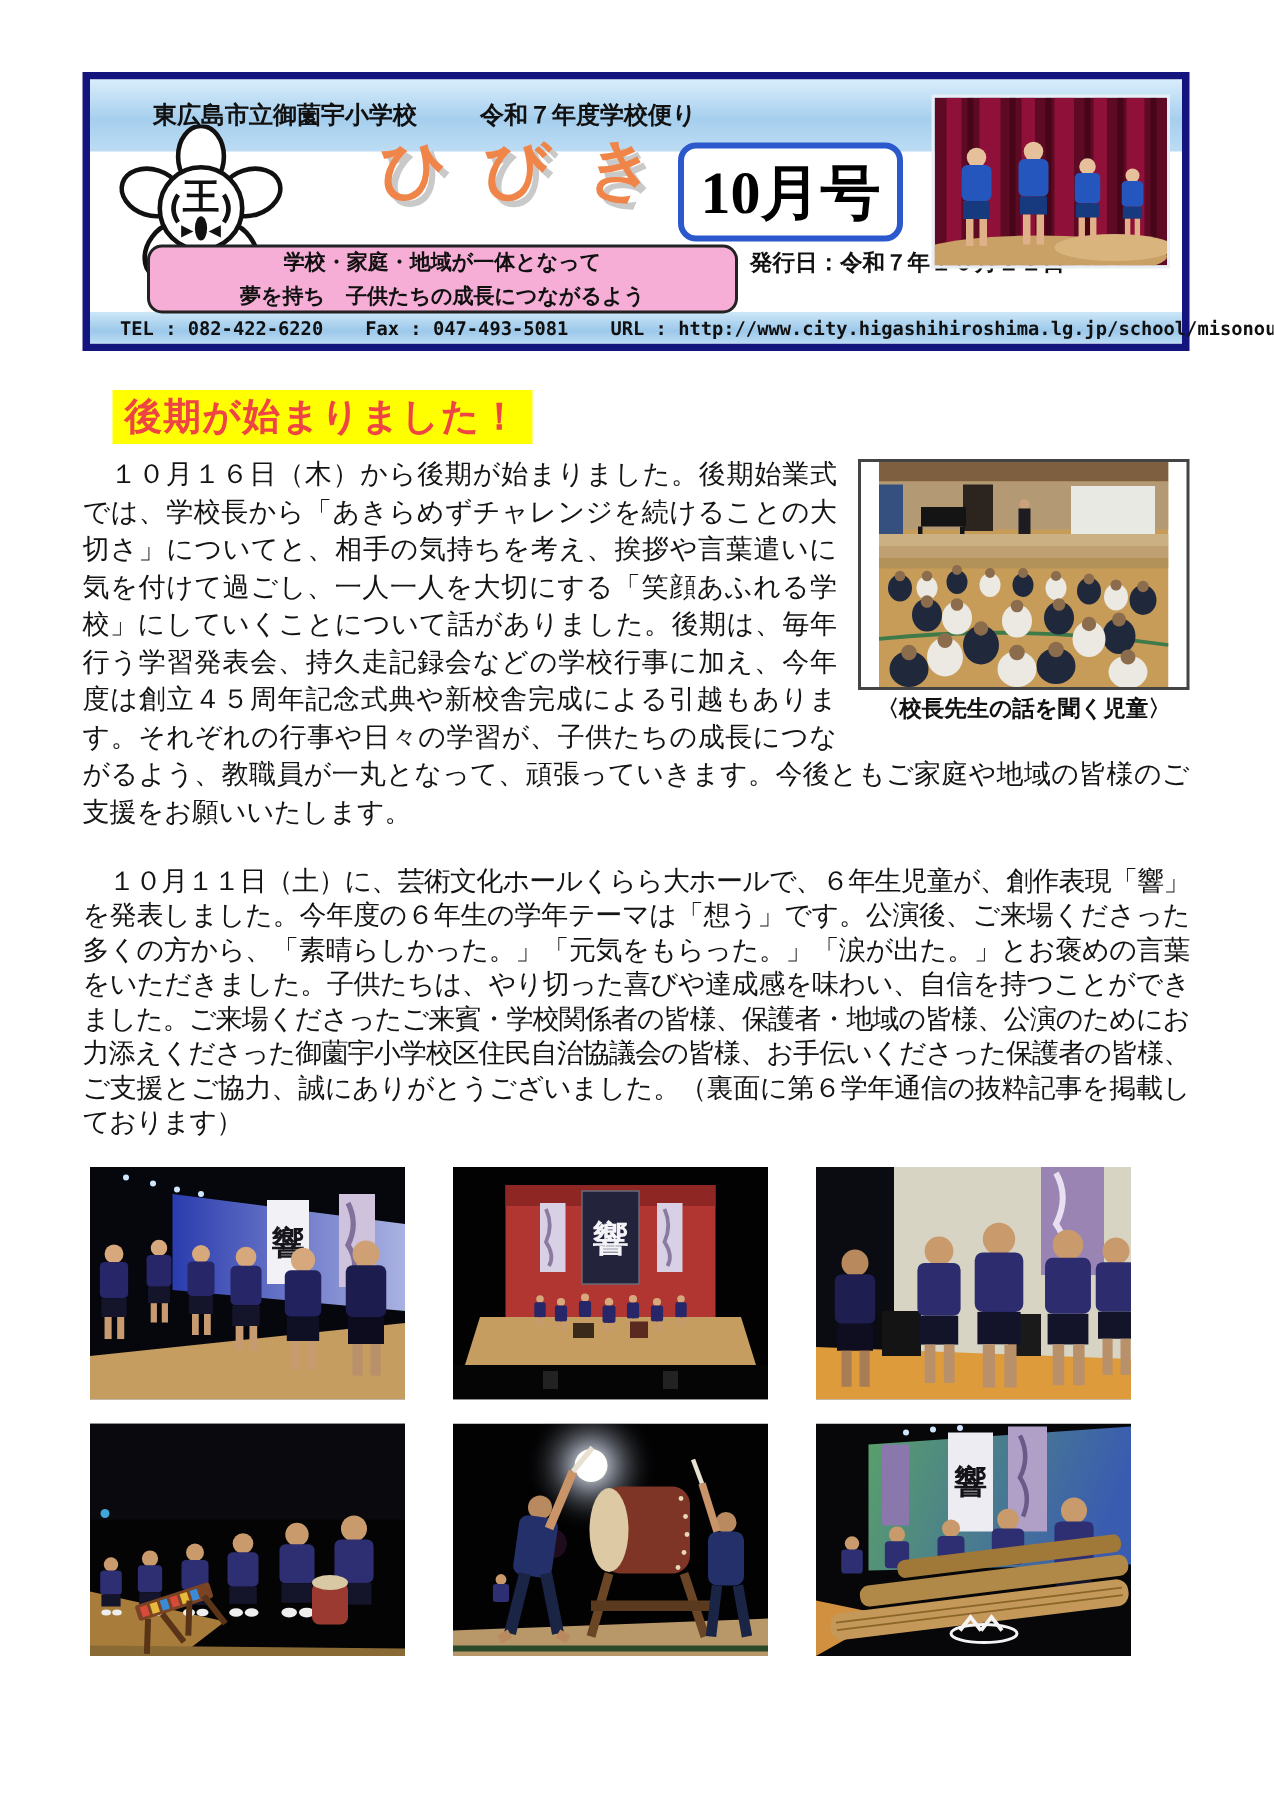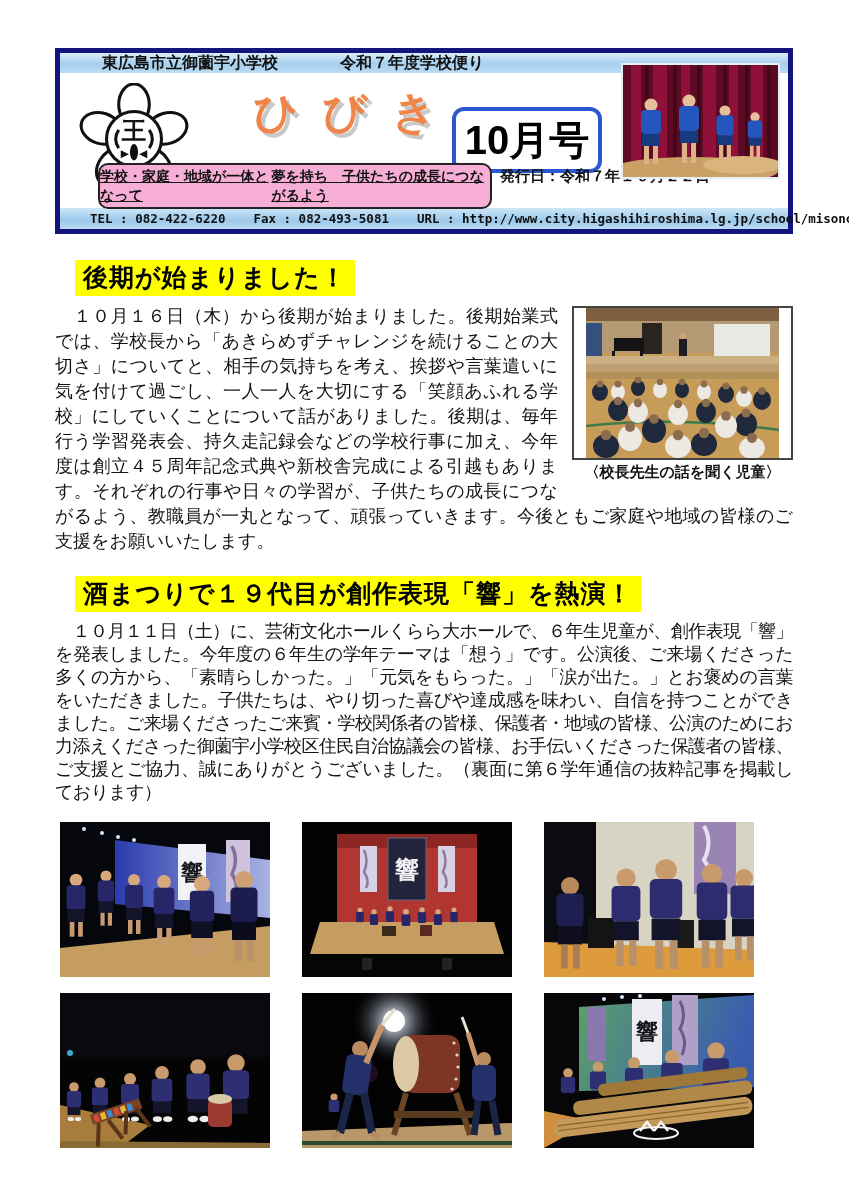--- a/index.html
+++ b/index.html
@@ -9,62 +9,61 @@
     position:relative;overflow:hidden;
   }
   .page{position:absolute;left:55px;top:48px;width:738px;}
 
   
   .header-box{
     position:relative;width:728px;height:176px;
     border:5px solid #14147e;background:#ffffff;
   }
   .header-topbar{
-    position:absolute;left:0;top:0;width:100%;height:20px;
+    position:absolute;left:0;top:0;width:100%;height:48px;
     background:linear-gradient(180deg,#d9edfb 0%,#a6cfee 55%,#bcdcf4 100%);
-    display:flex;align-items:center;gap:62px;padding-left:42px;box-sizing:border-box;
+    display:flex;align-items:center;gap:42px;padding-left:42px;box-sizing:border-box;
   }
   .header-topbar span{font-weight:bold;font-size:16px;color:#111;}
   .logo{position:absolute;left:18px;top:30px;z-index:1;}
   .nl-title{
     position:absolute;left:152px;top:30px;width:290px;text-align:center;
     font-size:44px;font-weight:bold;color:#f0854a;letter-spacing:24px;
     text-shadow:4px 4px 0 #c9c9c9;white-space:nowrap;
   }
   .issue-badge{
-    position:absolute;left:392px;top:54px;width:142px;height:58px;
+    position:absolute;left:392px;top:42px;width:142px;height:58px;
     background:#fff;border:4px solid #2b58cc;border-radius:12px;
     display:flex;align-items:center;justify-content:center;
-    font-size:40px;font-weight:bold;color:#000;z-index:2;
+    font-size:40px;font-weight:bold;color:#000;z-index:2;font-family:Liberation Serif, serif;
   }
   .header-photo{position:absolute;right:10px;top:12px;z-index:3;
     outline:2px solid #e8eef5;}
   .motto-box{
     position:absolute;left:38px;top:110px;width:390px;height:42px;
     background:#f6aed6;border:2px solid #222;border-radius:10px;
-    display:flex;flex-direction:row;align-items:center;justify-content:flex-start;
+    display:flex;flex-direction:column;align-items:center;justify-content:space-between;
     z-index:2;
-    text-decoration:underline;
   }
   .motto-box div{font-size:14px;font-weight:bold;color:#111;line-height:19px;}
   .publish-info{position:absolute;left:440px;top:112px;z-index:2;}
   .publish-info div{font-size:15px;font-weight:600;color:#111;line-height:21px;}
   .contact-bar{
     position:absolute;left:0;bottom:0;width:100%;height:21px;
     background:linear-gradient(180deg,#cde7f8 0%,#9cc8ea 60%,#bcdcf4 100%);
-    display:flex;align-items:center;gap:28px;padding-left:30px;box-sizing:border-box;
+    display:flex;align-items:center;gap:28px;padding-left:20px;box-sizing:border-box;
   }
   .contact-bar span{
     font-family:"DejaVu Sans Mono","Liberation Mono",monospace;
     font-size:12.5px;font-weight:bold;color:#101010;white-space:nowrap;
   }
 
   
   .headline{
-    display:inline-block;background:#ffff00;color:#000000;
+    display:inline-block;background:#ffff00;color:#ef4444;
     font-size:25px;font-weight:bold;letter-spacing:1px;
     padding:1px 8px 2px 8px;margin:0 0 6px 20px;
   }
   .article{margin-top:26px;}
   .a-body{font-size:18px;line-height:25px;text-align:justify;color:#141414;}
   .a-body-2{font-size:18px;line-height:23px;letter-spacing:-0.6px;text-align:justify;color:#141414;}
   .float-photo{
     float:right;width:221px;margin:2px 0 0 14px;text-align:center;
   }
   .float-photo .frame{border:2px solid #444;line-height:0;}
@@ -167,21 +166,21 @@
       <div>学校・家庭・地域が一体となって</div>
       <div>夢を持ち　子供たちの成長につながるよう</div>
     </div>
 
     <div class="publish-info">
       <div>発行日：令和７年１０月２２日</div>
     </div>
 
     <div class="contact-bar">
       <span>TEL : 082-422-6220</span>
-      <span>Fax : 082-493-5081</span>
+      <span>Fax : 047-493-5081</span>
       <span>URL : http://www.city.higashihiroshima.lg.jp/school/misonou_sho/</span>
     </div>
   </div>
 
   <div class="article">
     <div class="headline">後期が始まりました！</div>
     <div>
       <div class="float-photo">
         <div class="frame">
           
@@ -256,21 +255,20 @@
           </svg>
         </div>
         <div class="cap">〈校長先生の話を聞く児童〉</div>
       </div>
       <p class="a-body" style="margin:2px 0 0 0;">　１０月１６日（木）から後期が始まりました。後期始業式では、学校長から「あきらめずチャレンジを続けることの大切さ」についてと、相手の気持ちを考え、挨拶や言葉遣いに気を付けて過ごし、一人一人を大切にする「笑顔あふれる学校」にしていくことについて話がありました。後期は、毎年行う学習発表会、持久走記録会などの学校行事に加え、今年度は創立４５周年記念式典や新校舎完成による引越もあります。それぞれの行事や日々の学習が、子供たちの成長につながるよう、教職員が一丸となって、頑張っていきます。今後ともご家庭や地域の皆様のご支援をお願いいたします。</p>
       <div class="clear"></div>
     </div>
   </div>
 
   <div class="article" style="margin-top:22px;">
-    <div class="headline">酒まつりで１９代目が創作表現「響」を熱演！</div>
     <p class="a-body-2" style="margin:2px 0 14px 0;">　１０月１１日（土）に、芸術文化ホールくらら大ホールで、６年生児童が、創作表現「響」を発表しました。今年度の６年生の学年テーマは「想う」です。公演後、ご来場くださった多くの方から、「素晴らしかった。」「元気をもらった。」「涙が出た。」とお褒めの言葉をいただきました。子供たちは、やり切った喜びや達成感を味わい、自信を持つことができました。ご来場くださったご来賓・学校関係者の皆様、保護者・地域の皆様、公演のためにお力添えくださった御薗宇小学校区住民自治協議会の皆様、お手伝いくださった保護者の皆様、ご支援とご協力、誠にありがとうございました。（裏面に第６学年通信の抜粋記事を掲載しております）</p>
   </div>
 
   <div class="photo-grid">
 
     <svg width="210" height="155" viewBox="0 0 210 155">
       <defs>
           <linearGradient id="g1" x1="0" y1="0" x2="1" y2="0">
         <stop offset="0" stop-color="#2a3cae"></stop>
             <stop offset="1" stop-color="#aab2e2"></stop>

